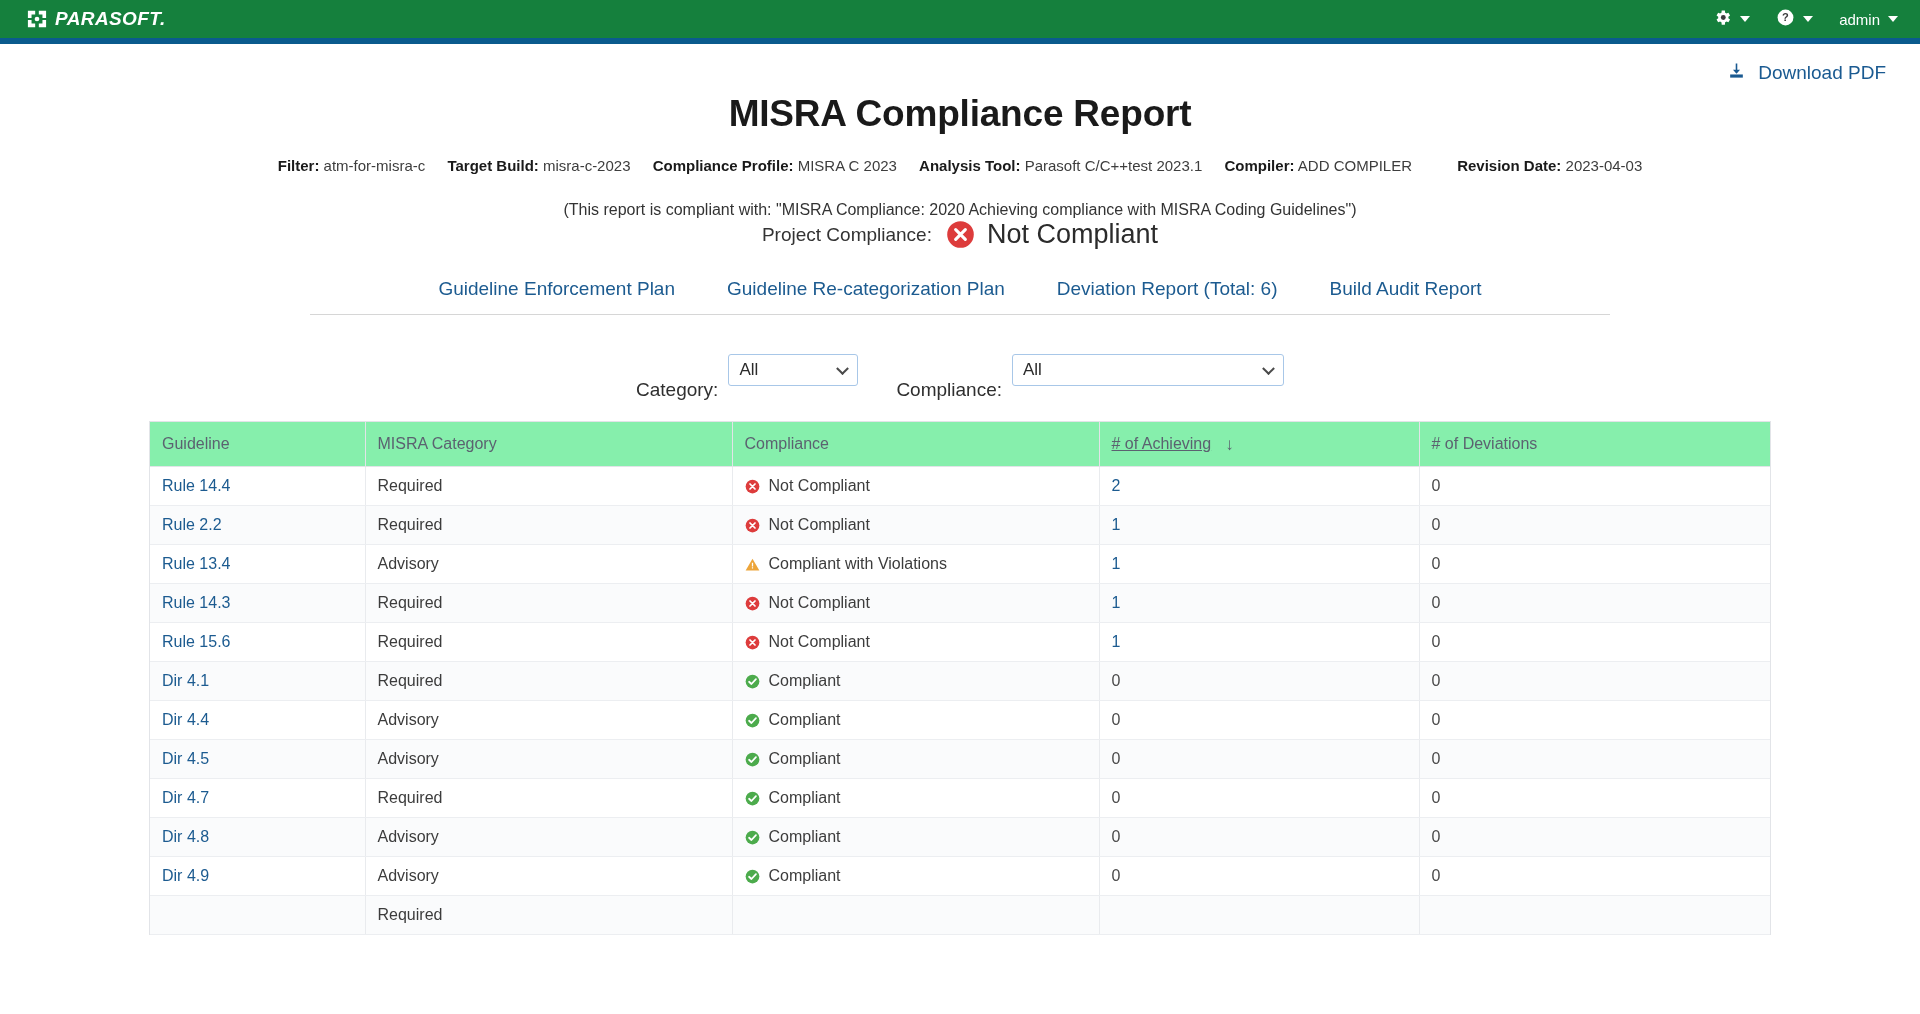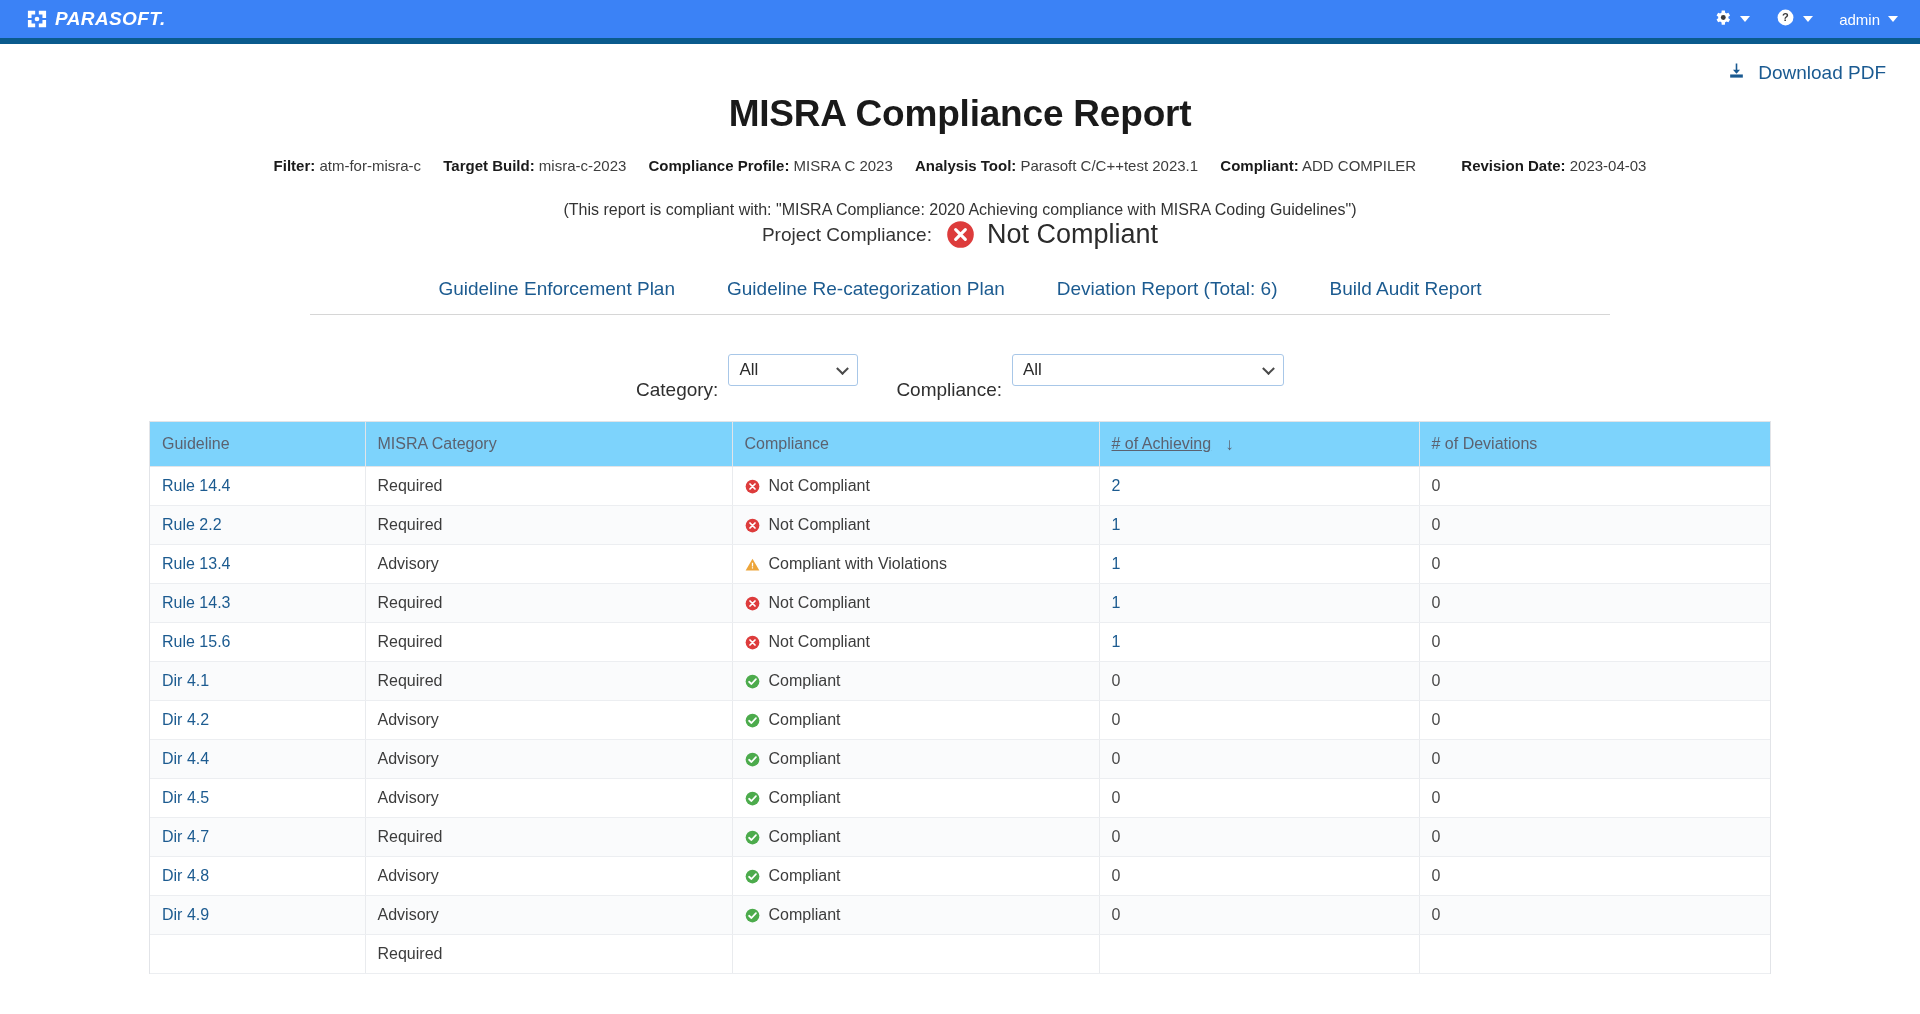--- a/index.html
+++ b/index.html
@@ -8,21 +8,21 @@
     width: 1920px; height: 1014px;
     overflow: hidden;
     background: #ffffff;
     font-family: "Liberation Sans", sans-serif;
   }
 
   
   .topbar {
     position: relative;
     height: 38px;
-    background: #3b82f6;
+    background: #15803d;
     display: flex;
     align-items: center;
     justify-content: space-between;
     padding: 0 22px 0 26px;
   }
   .topbar-accent {
     height: 6px;
     background: #0a5b8d;
   }
   .brand {
@@ -194,21 +194,21 @@
     border: 1px solid #e2e4e8;
     border-bottom: none;
     overflow: hidden;
   }
   table {
     width: 100%;
     border-collapse: collapse;
     table-layout: fixed;
   }
   thead th {
-    background: #7dd3fc;
+    background: #86efac;
     color: #5b6270;
     font-size: 16px;
     font-weight: normal;
     text-align: left;
     padding: 13px 12px 13px 12px;
     border-right: 1px solid #e2e4e8;
     border-bottom: 1px solid #e2e4e8;
     height: 42px;
     vertical-align: middle;
   }
@@ -317,21 +317,21 @@
   </a>
 </div>
 
 <h1 class="report-title">MISRA Compliance Report</h1>
 
 <div class="meta-line">
   <span class="grp"><span class="k">Filter:</span> <span>atm-for-misra-c</span></span>
   <span class="grp"><span class="k">Target Build:</span> <span>misra-c-2023</span></span>
   <span class="grp"><span class="k">Compliance Profile:</span> <span>MISRA C 2023</span></span>
   <span class="grp"><span class="k">Analysis Tool:</span> <span>Parasoft C/C++test 2023.1</span></span>
-  <span class="grp"><span class="k">Compliant:</span> <span>ADD COMPILER</span></span>
+  <span class="grp"><span class="k">Compiler:</span> <span>ADD COMPILER</span></span>
   <span class="grp"><span class="k">Revision Date:</span> <span>2023-04-03</span></span>
 </div>
 
 <div class="compliant-note">(This report is compliant with: "MISRA Compliance: 2020 Achieving compliance with MISRA Coding Guidelines")</div>
 
 <div class="project-compliance">
   <span class="pc-label">Project Compliance:</span>
   <span class="pc-status">
     <span class="ico ico-x-lg">
       <svg width="29" height="29" viewBox="0 0 24 24" aria-hidden="true">
@@ -475,35 +475,20 @@
                   <circle cx="12" cy="12" r="11" fill="#4cab4c"></circle>
                   <path d="M6.5 12.4 L10.3 16 L17.5 8.2" stroke="#ffffff" stroke-width="2.8" fill="none" stroke-linecap="round" stroke-linejoin="round"></path>
                 </svg></span>
               <span>Compliant</span>
             </span>
           </td>
           <td><span class="muted">0</span></td>
           <td><span class="muted">0</span></td>
         </tr>
         <tr>
-          <td><a class="cell-link">Dir 4.2</a></td>
-          <td>Advisory</td>
-          <td>
-            <span class="status-cell">
-              <span class="ico ico-sm"><svg width="15" height="15" viewBox="0 0 24 24">
-                  <circle cx="12" cy="12" r="11" fill="#4cab4c"></circle>
-                  <path d="M6.5 12.4 L10.3 16 L17.5 8.2" stroke="#ffffff" stroke-width="2.8" fill="none" stroke-linecap="round" stroke-linejoin="round"></path>
-                </svg></span>
-              <span>Compliant</span>
-            </span>
-          </td>
-          <td><span class="muted">0</span></td>
-          <td><span class="muted">0</span></td>
-        </tr>
-        <tr>
           <td><a class="cell-link">Dir 4.4</a></td>
           <td>Advisory</td>
           <td>
             <span class="status-cell">
               <span class="ico ico-sm"><svg width="15" height="15" viewBox="0 0 24 24">
                   <circle cx="12" cy="12" r="11" fill="#4cab4c"></circle>
                   <path d="M6.5 12.4 L10.3 16 L17.5 8.2" stroke="#ffffff" stroke-width="2.8" fill="none" stroke-linecap="round" stroke-linejoin="round"></path>
                 </svg></span>
               <span>Compliant</span>
             </span>

